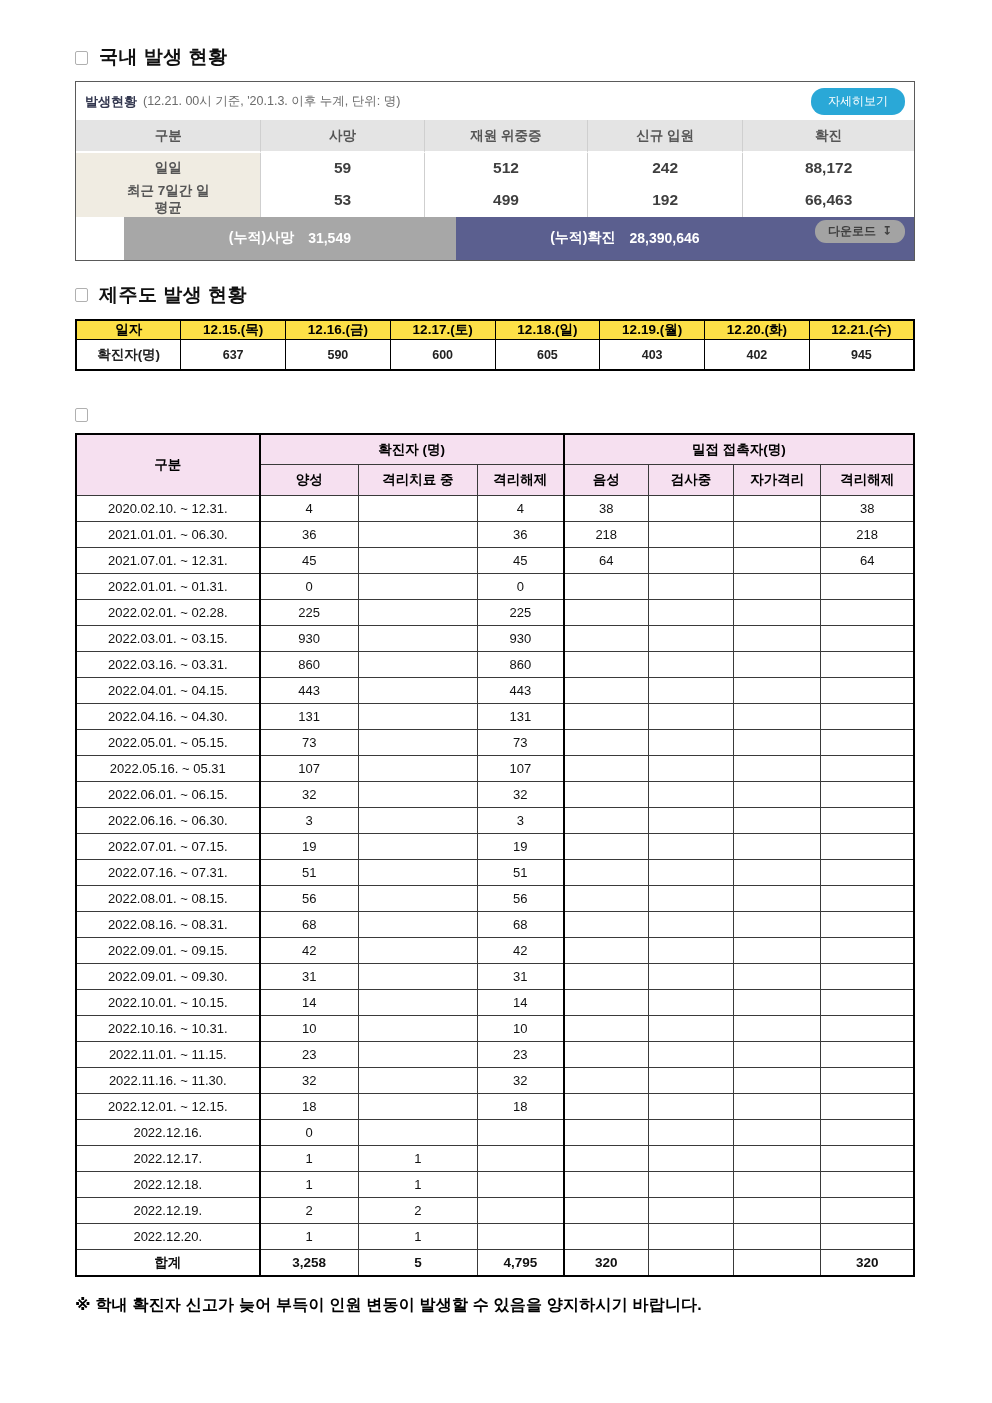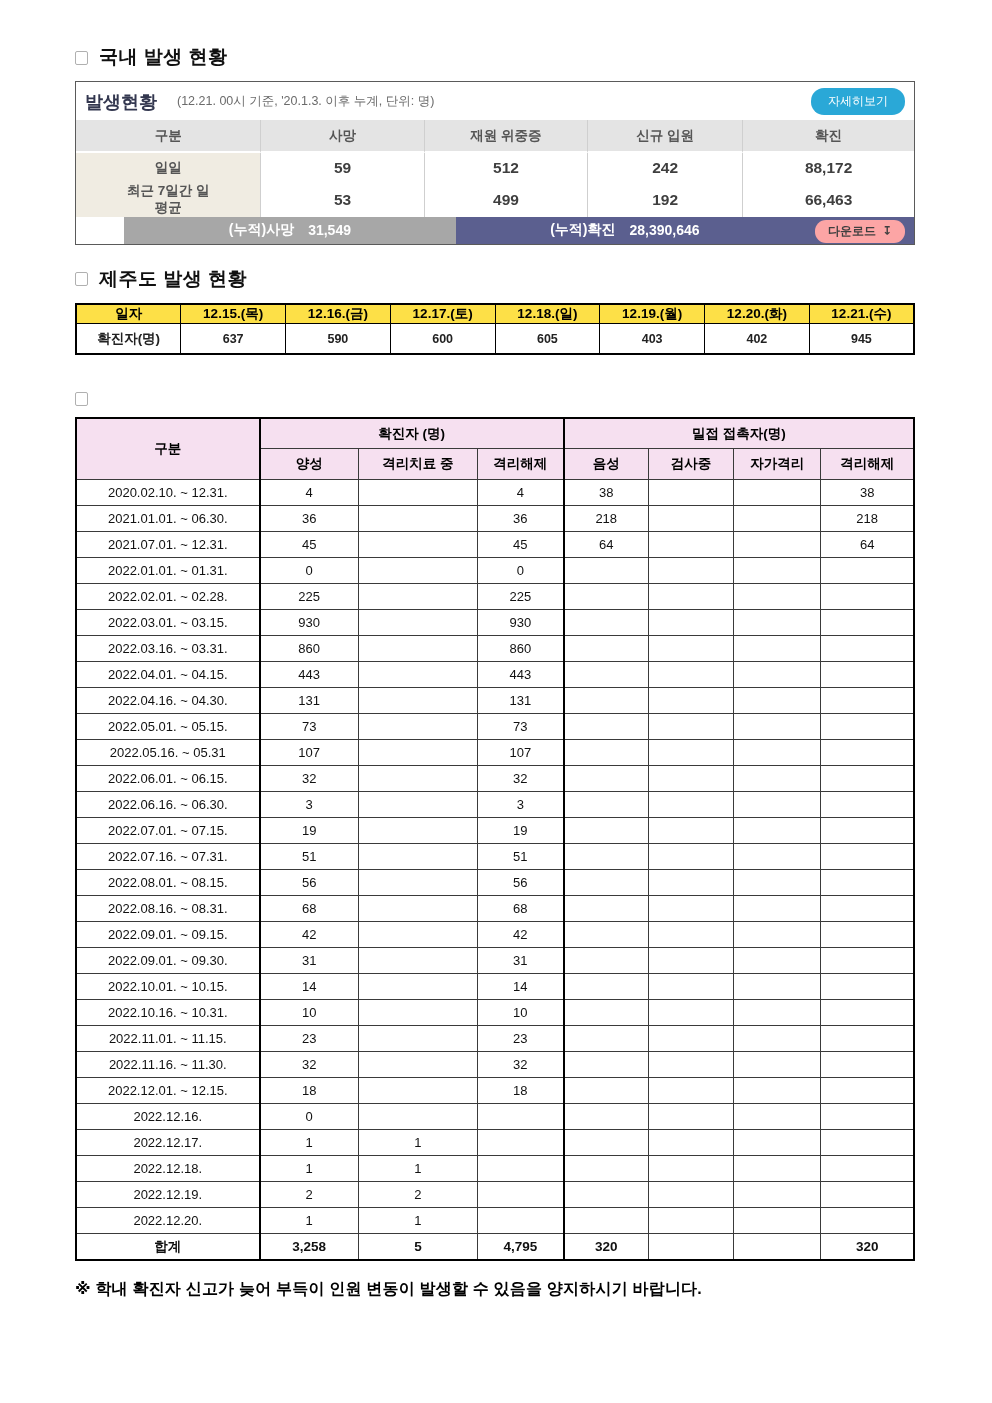--- a/index.html
+++ b/index.html
@@ -7,33 +7,33 @@
   body { height:1403px; overflow:hidden; }
   .content { padding:44px 77px 0 75px; width:992px; }
 
   
   .sec-title { display:flex; align-items:center; font-size:19px; font-weight:bold; color:#111; margin-bottom:11px; letter-spacing:0.5px; }
   .chk { display:inline-block; width:13px; height:14px; border:1.5px solid #b0b0b0; border-radius:2px; margin-right:11px; margin-top:1px; }
 
   
   .dom-box { border:1px solid #5a5a5a; background:#fff; }
   .dom-title { display:flex; align-items:center; padding:6px 9px 5px 9px; }
-  .dom-title-bold { font-size:18px; font-weight:bold; color:#33374f; margin-right:20px; }
+  .dom-title-bold { font-size:13px; font-weight:bold; color:#33374f; margin-right:6px; }
   .dom-title-rest { font-size:12.5px; color:#6b6b6b; }
   .detail-btn { margin-left:auto; background:#2aa8d7; color:#fff; border:none; border-radius:13px; font-size:12px; padding:5px 17px; font-family:inherit; cursor:pointer; }
   table.dom { width:100%; border-collapse:separate; border-spacing:0; }
   table.dom th { background:#e4e4e4; color:#555; font-size:13.5px; font-weight:bold; height:33px; border-bottom:2px solid #fff; }
   table.dom th + th, table.dom td + td { border-left:1px solid #cfcfcf; }
   table.dom td { text-align:center; font-size:15.5px; font-weight:bold; color:#3f3f3f; height:30px; background:#fff; }
   table.dom td.rowlab { background:#f0ece2; font-size:13.5px; color:#555; }
   table.dom td.rowlab span { display:inline-block; max-width:92px; line-height:1.25; }
-  .dom-footer { display:flex; height:27px; color:#fff; font-weight:bold; font-size:14px;margin-left:48px; }
+  .dom-footer { display:flex; height:43px; color:#fff; font-weight:bold; font-size:14px;margin-left:48px; }
   .foot-death { width:42%; background:#a7a7a7; display:flex; align-items:center; justify-content:center; gap:14px; }
   .foot-conf { width:58%; background:#5b5f8f; display:flex; align-items:center; justify-content:center; gap:14px; position:relative; padding-right:120px; }
-  .dl-btn { position:absolute; right:9px; top:3px; background:#fca5a5; color:#3f3f3f; border:none; border-radius:11px; font-size:12px; font-weight:bold; padding:3px 13px; font-family:inherit; cursor:pointer; display:flex; align-items:center; gap:6px; }
+  .dl-btn { position:absolute; right:9px; top:3px; background:#a3a3a3; color:#3f3f3f; border:none; border-radius:11px; font-size:12px; font-weight:bold; padding:3px 13px; font-family:inherit; cursor:pointer; display:flex; align-items:center; gap:6px; }
 
   
   table.jeju { width:100%; border-collapse:collapse; border:2px solid #000; table-layout:fixed; }
   table.jeju th, table.jeju td { border:1px solid #000; text-align:center; }
   table.jeju th { background:#fde047; font-size:13.5px; font-weight:bold; color:#000; height:20px; }
   table.jeju td { font-size:12.5px; color:#222; height:30px; font-weight:bold; }
 
   
   table.campus { width:100%; border-collapse:collapse; border:2px solid #000; table-layout:fixed; }
   table.campus th, table.campus td { border:1px solid #3a3a3a; text-align:center; }

